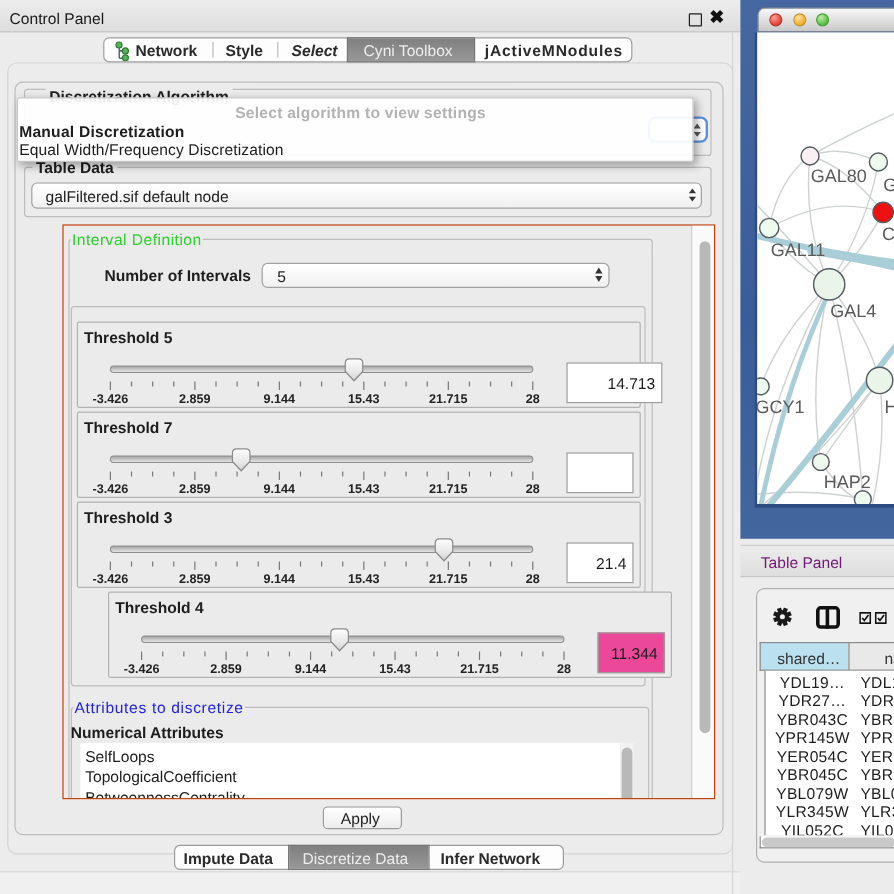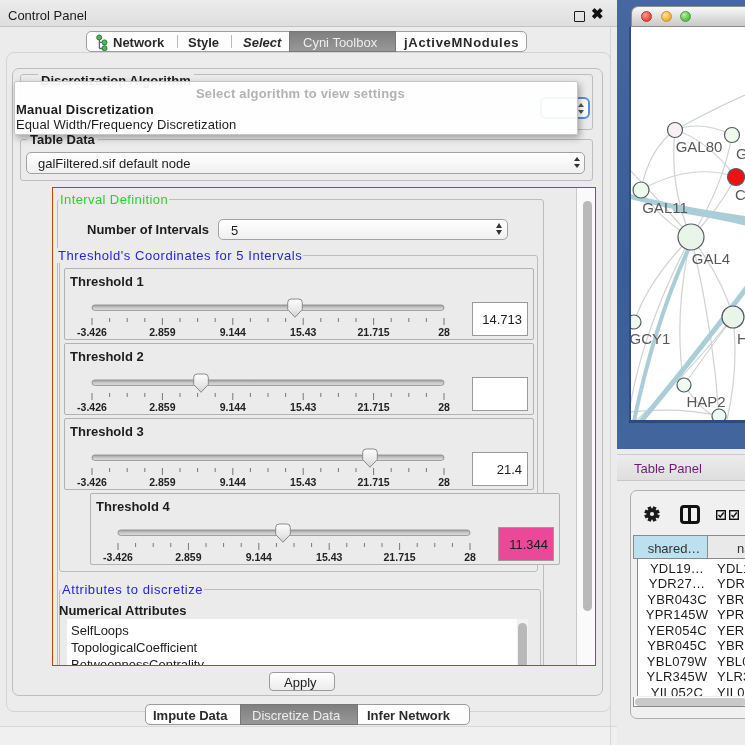--- a/index.html
+++ b/index.html
@@ -60,40 +60,39 @@
 <div class="abs" style="left:524px;top:0;width:19px;height:479px;background:#fafafa;"></div>
 <div class="abs" style="left:530px;top:13px;width:9px;height:410px;background:#b9b9b9;border-radius:4.5px;"></div>
 <div class="abs" style="left:4px;top:11px;width:487px;height:600px;border:1px solid #bdbdbd;border-radius:3px;"></div>
 <div class="abs t13" style="left:6px;top:4px;background:#ebebeb;padding:0 1px;color:#2ad02a;letter-spacing:0.4px;">Interval Definition</div>
 <div class="abs t13 b" style="left:34px;top:34px;">Number of Intervals</div>
 <div class="abs" style="left:165px;top:31px;width:290px;height:21px;border:1px solid #a2a2a2;border-radius:5px;background:linear-gradient(#ffffff,#f0f0f0);"></div>
 <div class="abs t13" style="left:178px;top:35px;">5</div>
 <div class="abs" style="left:443px;top:35px;width:0;height:0;border-left:3.5px solid transparent;border-right:3.5px solid transparent;border-bottom:5px solid #333;"></div>
 <div class="abs" style="left:443px;top:42px;width:0;height:0;border-left:3.5px solid transparent;border-right:3.5px solid transparent;border-top:5px solid #333;"></div>
 <div class="abs" style="left:6px;top:67px;width:479px;height:317px;border:1px solid #bdbdbd;border-radius:3px;"></div>
-<div class="abs t13" style="left:4px;top:60px;background:#ebebeb;padding:0 1px;color:#2323e0;letter-spacing:0.55px;">Threshold's Coordinates for 5 Intervals</div>
 <div class="abs" style="left:11px;top:80px;width:470px;height:72px;border:1px solid #b2b2b2;border-radius:2px;background:#ebebeb;">
-<div class="abs t13 b" style="left:5px;top:5px;">Threshold 1</div>
+<div class="abs t13 b" style="left:5px;top:5px;">Threshold 5</div>
 <svg class="abs" style="left:0;top:0;" width="470" height="72" viewBox="0 0 470 72">
         <rect x="27" y="36" width="352" height="5.4" rx="2.7" fill="url(#trackg)" stroke="#8e8e8e" stroke-width="0.9"></rect>
         <path d="M27.0,49 V56 M44.6,49 V53 M62.2,49 V53 M79.8,49 V53 M97.4,49 V56 M115.0,49 V53 M132.6,49 V53 M150.2,49 V53 M167.8,49 V56 M185.4,49 V53 M203.0,49 V53 M220.6,49 V53 M238.2,49 V56 M255.8,49 V53 M273.4,49 V53 M291.0,49 V53 M308.6,49 V56 M326.2,49 V53 M343.8,49 V53 M361.4,49 V53 M379.0,49 V56" stroke="#777" stroke-width="1"></path>
         <text x="27.0" y="66.5" font-family="Liberation Sans" font-size="10.5" font-weight="bold" fill="#222" text-anchor="middle">-3.426</text>
         <text x="97.4" y="66.5" font-family="Liberation Sans" font-size="10.5" font-weight="bold" fill="#222" text-anchor="middle">2.859</text>
         <text x="167.8" y="66.5" font-family="Liberation Sans" font-size="10.5" font-weight="bold" fill="#222" text-anchor="middle">9.144</text>
         <text x="238.2" y="66.5" font-family="Liberation Sans" font-size="10.5" font-weight="bold" fill="#222" text-anchor="middle">15.43</text>
         <text x="308.6" y="66.5" font-family="Liberation Sans" font-size="10.5" font-weight="bold" fill="#222" text-anchor="middle">21.715</text>
         <text x="379.0" y="66.5" font-family="Liberation Sans" font-size="10.5" font-weight="bold" fill="#222" text-anchor="middle">28</text>
         <path d="M222.7,33.5 q0,-3.5 3.5,-3.5 h7.6 q3.5,0 3.5,3.5 v7 l-7.3,7.8 l-7.3,-7.8 z" fill="url(#thumbg)" stroke="#8a8a8a" stroke-width="1"></path>
       </svg>
-<div class="abs" style="left:407px;top:33px;width:56px;height:34px;border:1px solid #9a9a9a;background:#fff;">
+<div class="abs" style="left:407px;top:33px;width:80px;height:34px;border:1px solid #9a9a9a;background:#fff;">
         <div class="abs t13" style="right:5px;top:9px;">14.713</div>
       </div>
 </div>
 <div class="abs" style="left:11px;top:155px;width:470px;height:72px;border:1px solid #b2b2b2;border-radius:2px;background:#ebebeb;">
-<div class="abs t13 b" style="left:5px;top:5px;">Threshold 2</div>
+<div class="abs t13 b" style="left:5px;top:5px;">Threshold 7</div>
 <svg class="abs" style="left:0;top:0;" width="470" height="72" viewBox="0 0 470 72">
         <rect x="27" y="36" width="352" height="5.4" rx="2.7" fill="url(#trackg)" stroke="#8e8e8e" stroke-width="0.9"></rect>
         <path d="M27.0,49 V56 M44.6,49 V53 M62.2,49 V53 M79.8,49 V53 M97.4,49 V56 M115.0,49 V53 M132.6,49 V53 M150.2,49 V53 M167.8,49 V56 M185.4,49 V53 M203.0,49 V53 M220.6,49 V53 M238.2,49 V56 M255.8,49 V53 M273.4,49 V53 M291.0,49 V53 M308.6,49 V56 M326.2,49 V53 M343.8,49 V53 M361.4,49 V53 M379.0,49 V56" stroke="#777" stroke-width="1"></path>
         <text x="27.0" y="66.5" font-family="Liberation Sans" font-size="10.5" font-weight="bold" fill="#222" text-anchor="middle">-3.426</text>
         <text x="97.4" y="66.5" font-family="Liberation Sans" font-size="10.5" font-weight="bold" fill="#222" text-anchor="middle">2.859</text>
         <text x="167.8" y="66.5" font-family="Liberation Sans" font-size="10.5" font-weight="bold" fill="#222" text-anchor="middle">9.144</text>
         <text x="238.2" y="66.5" font-family="Liberation Sans" font-size="10.5" font-weight="bold" fill="#222" text-anchor="middle">15.43</text>
         <text x="308.6" y="66.5" font-family="Liberation Sans" font-size="10.5" font-weight="bold" fill="#222" text-anchor="middle">21.715</text>
         <text x="379.0" y="66.5" font-family="Liberation Sans" font-size="10.5" font-weight="bold" fill="#222" text-anchor="middle">28</text>
         <path d="M128.7,33.5 q0,-3.5 3.5,-3.5 h7.6 q3.5,0 3.5,3.5 v7 l-7.3,7.8 l-7.3,-7.8 z" fill="url(#thumbg)" stroke="#8a8a8a" stroke-width="1"></path>

